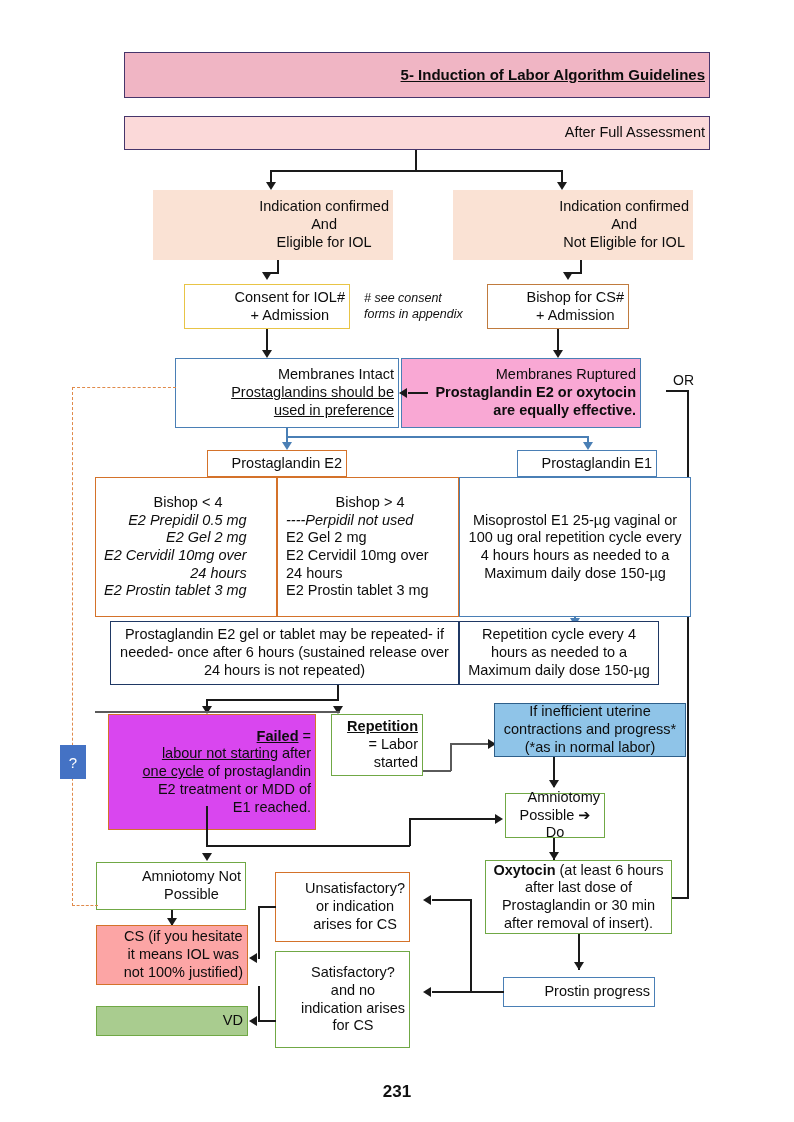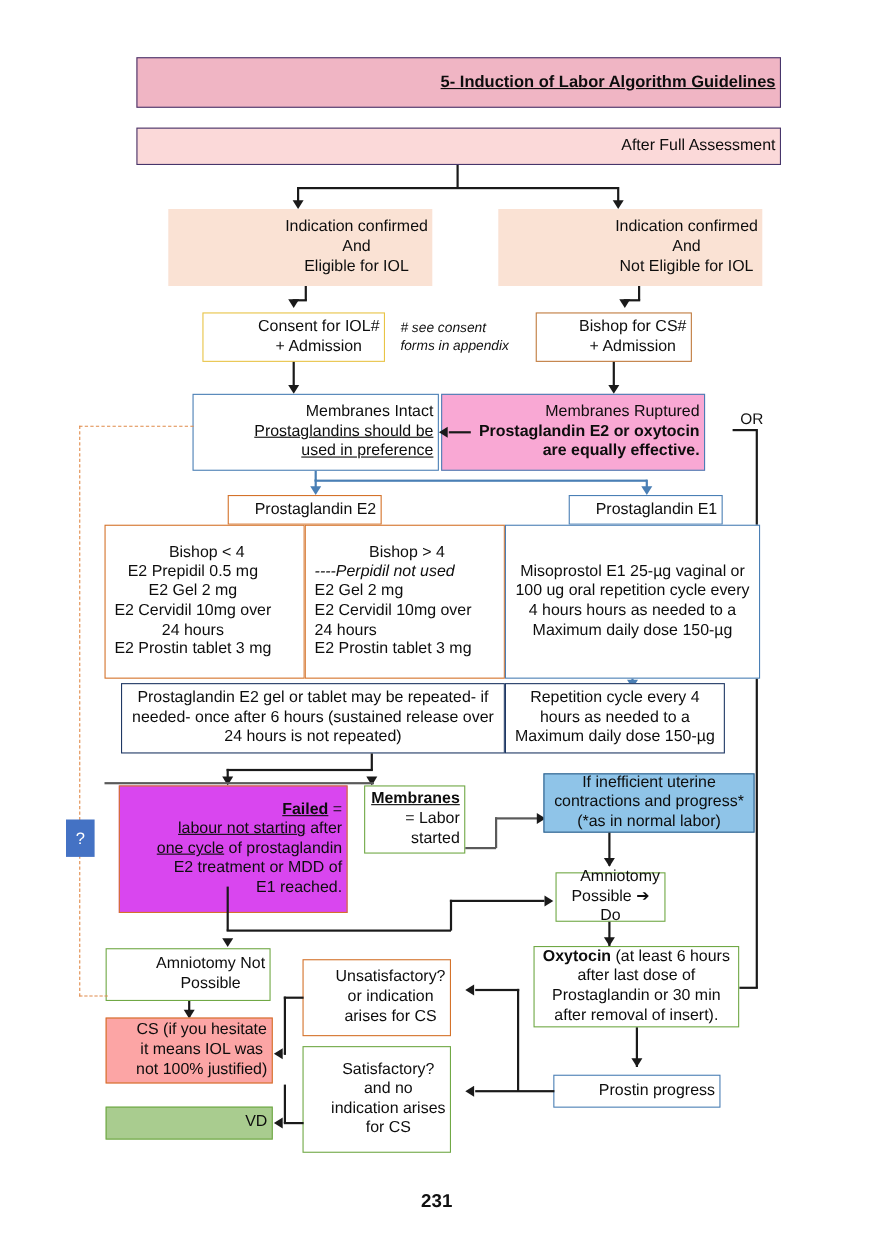--- a/index.html
+++ b/index.html
@@ -178,21 +178,21 @@
 
   <div class="box" style="left:207px;top:450px;width:140px;height:27px;background:#ffffff;border:1.4px solid #D4722A;">
     <span>Prostaglandin E2</span>
   </div>
   <div class="box" style="left:517px;top:450px;width:140px;height:27px;background:#ffffff;border:1.4px solid #4A7FB5;">
     <span>Prostaglandin E1</span>
   </div>
 
   <div class="box" style="left:95px;top:477px;width:182px;height:140px;background:#ffffff;border:1.4px solid #D4722A;align-items:flex-start;padding-left:8px;">
     <span style="align-self:center;">Bishop &lt; 4</span>
-    <span style="text-align:center;">E2 Prepidil 0.5 mg
+    <span style="text-align:right;font-style:italic;">E2 Prepidil 0.5 mg
 E2 Gel 2 mg
 E2 Cervidil 10mg over
 24 hours
 E2 Prostin tablet 3 mg</span>
   </div>
 
   <div class="box" style="left:277px;top:477px;width:182px;height:140px;background:#ffffff;border:1.4px solid #D4722A;align-items:flex-start;padding-left:8px;">
     <span style="align-self:center;">Bishop &gt; 4</span>
     <span class="i" style="text-align:left;">----Perpidil not used</span>
     <span style="text-align:left;">E2 Gel 2 mg
@@ -225,21 +225,21 @@
 
   <div class="box" style="left:108px;top:714px;width:208px;height:116px;background:#d946ef;border:1.4px solid #D4722A;">
     <span><span class="b u">Failed</span><span> =</span></span>
     <span><span class="u">labour not starting</span><span> after</span></span>
     <span><span class="u">one cycle</span><span> of prostaglandin</span></span>
     <span>E2 treatment or MDD of</span>
     <span>E1 reached.</span>
   </div>
 
   <div class="box" style="left:331px;top:714px;width:92px;height:62px;background:#ffffff;border:1.4px solid #70A845;">
-    <span class="b u">Membranes</span>
+    <span class="b u">Repetition</span>
     <span>= Labor</span>
     <span>started</span>
   </div>
 
   <div class="ln gray" style="left:423px;top:770px;width:28px;height:1.6px;"></div>
   <div class="ln gray" style="left:450px;top:743px;width:1.6px;height:28px;"></div>
   <div class="ln gray" style="left:450px;top:743px;width:40px;height:1.6px;"></div>
   <div class="arrow right" style="left:488px;top:739px;border-left-color:#1a1a1a;"></div>
 
   <div class="box" style="left:494px;top:703px;width:192px;height:54px;background:#8FC4E8;border:1.2px solid #2E5F8A;">

